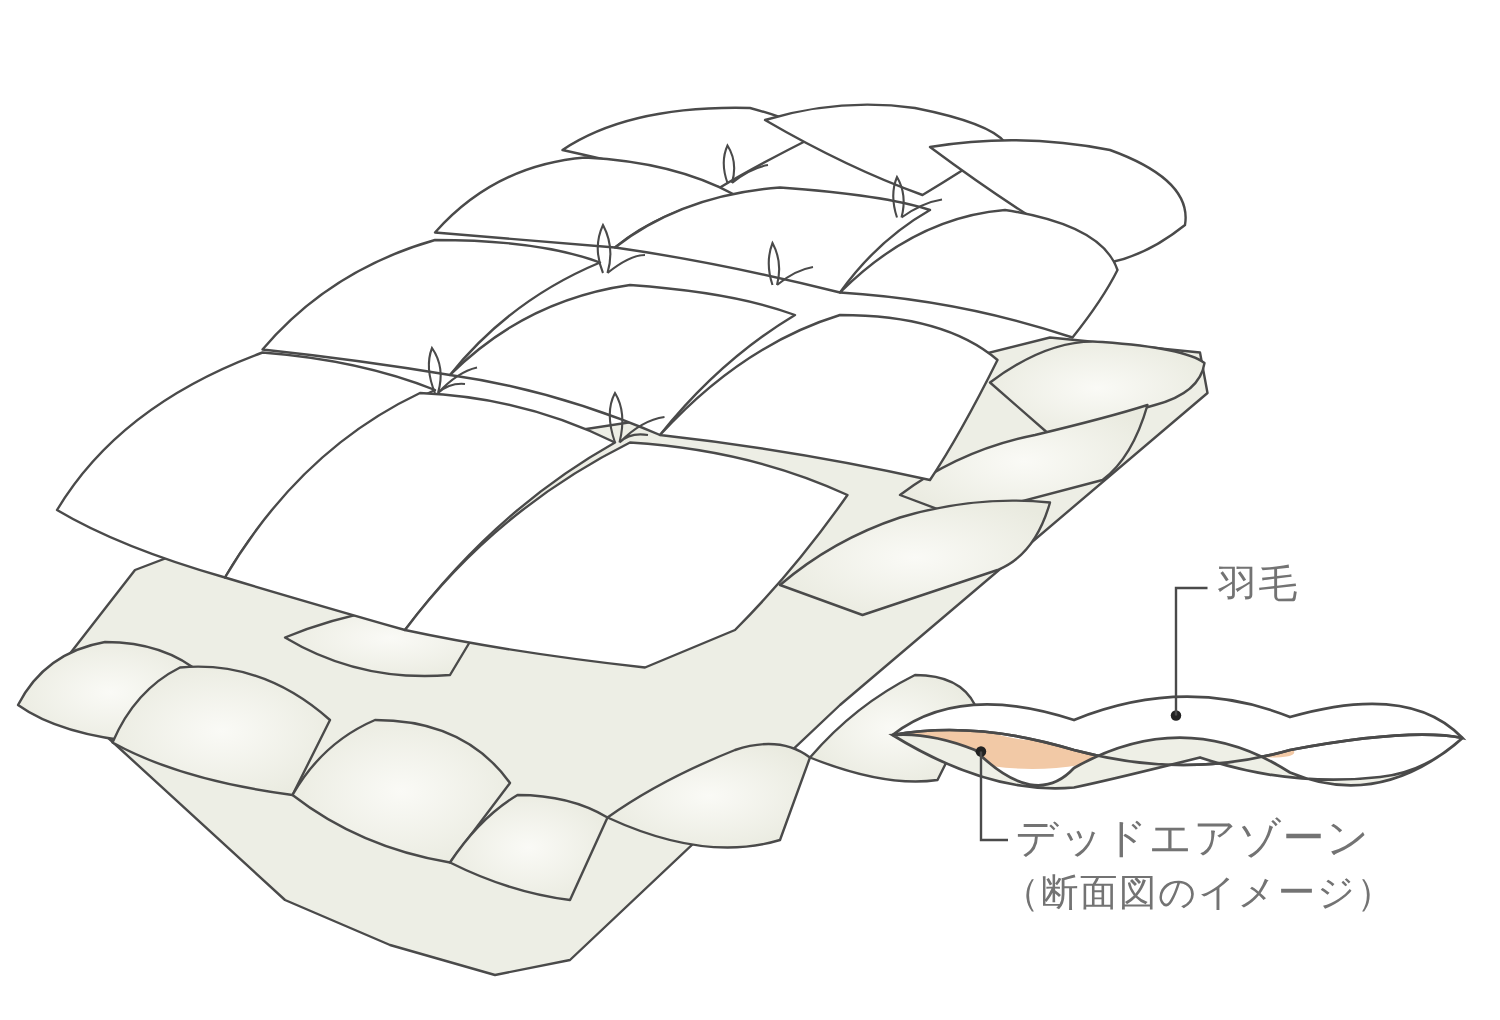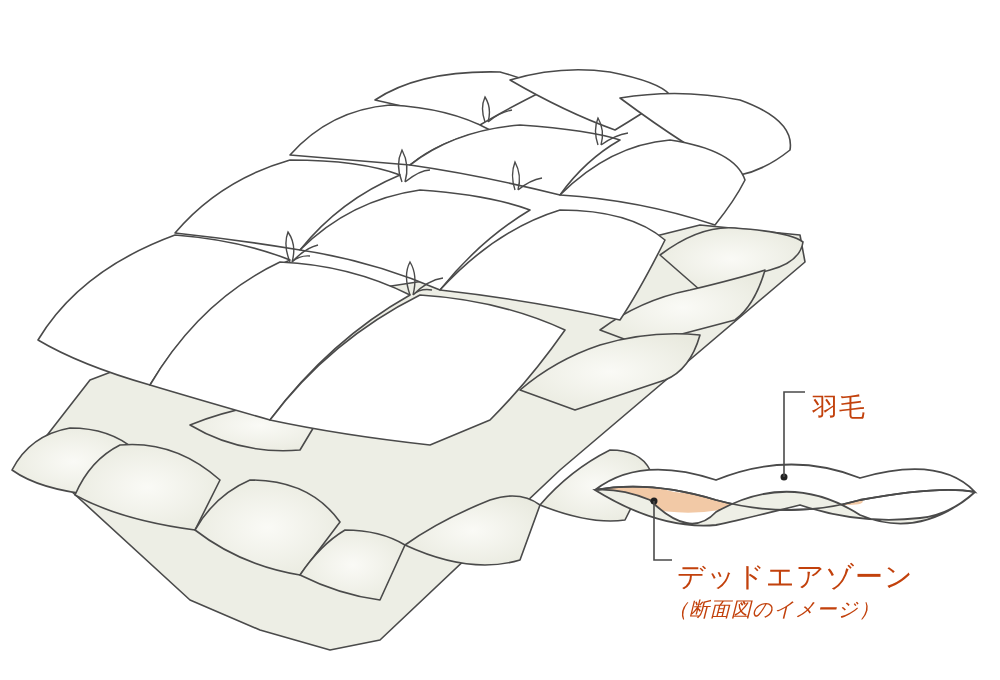--- a/index.html
+++ b/index.html
@@ -1,23 +1,23 @@
 <!DOCTYPE html>
 <html><head>
 <meta charset="utf-8">
 <style>
   html, body { margin:0; padding:0; background:#ffffff; }
   body { width:1000px; height:680px; position:relative; overflow:hidden;
          font-family:"DejaVu Sans", sans-serif; }
   #art { position:absolute; left:0; top:0; width:1000px; height:680px; }
-  .lbl { position:absolute; color:#c2410c; font-family:"DejaVu Sans", sans-serif;
-         letter-spacing:1px; white-space:nowrap;margin-top:18px; }
+  .lbl { position:absolute; color:#737373; font-family:"DejaVu Sans", sans-serif;
+         letter-spacing:1px; white-space:nowrap; }
   #lbl-feather { left:812px; top:372px; font-size:26px; }
   #lbl-dead { left:677px; top:540px; font-size:28px; }
-  #lbl-caption { left:668px; top:578px; font-size:20px;font-style:italic; }
+  #lbl-caption { left:668px; top:578px; font-size:25px; }
 </style>
 </head>
 <body>
 
 <svg id="art" viewBox="0 0 1000 680" xmlns="http://www.w3.org/2000/svg">
   <defs>
     <radialGradient id="bot" cx="50%" cy="50%" r="60%">
       <stop offset="0%" stop-color="#fafaf6"></stop>
       <stop offset="100%" stop-color="#e9eadf"></stop>
     </radialGradient>

